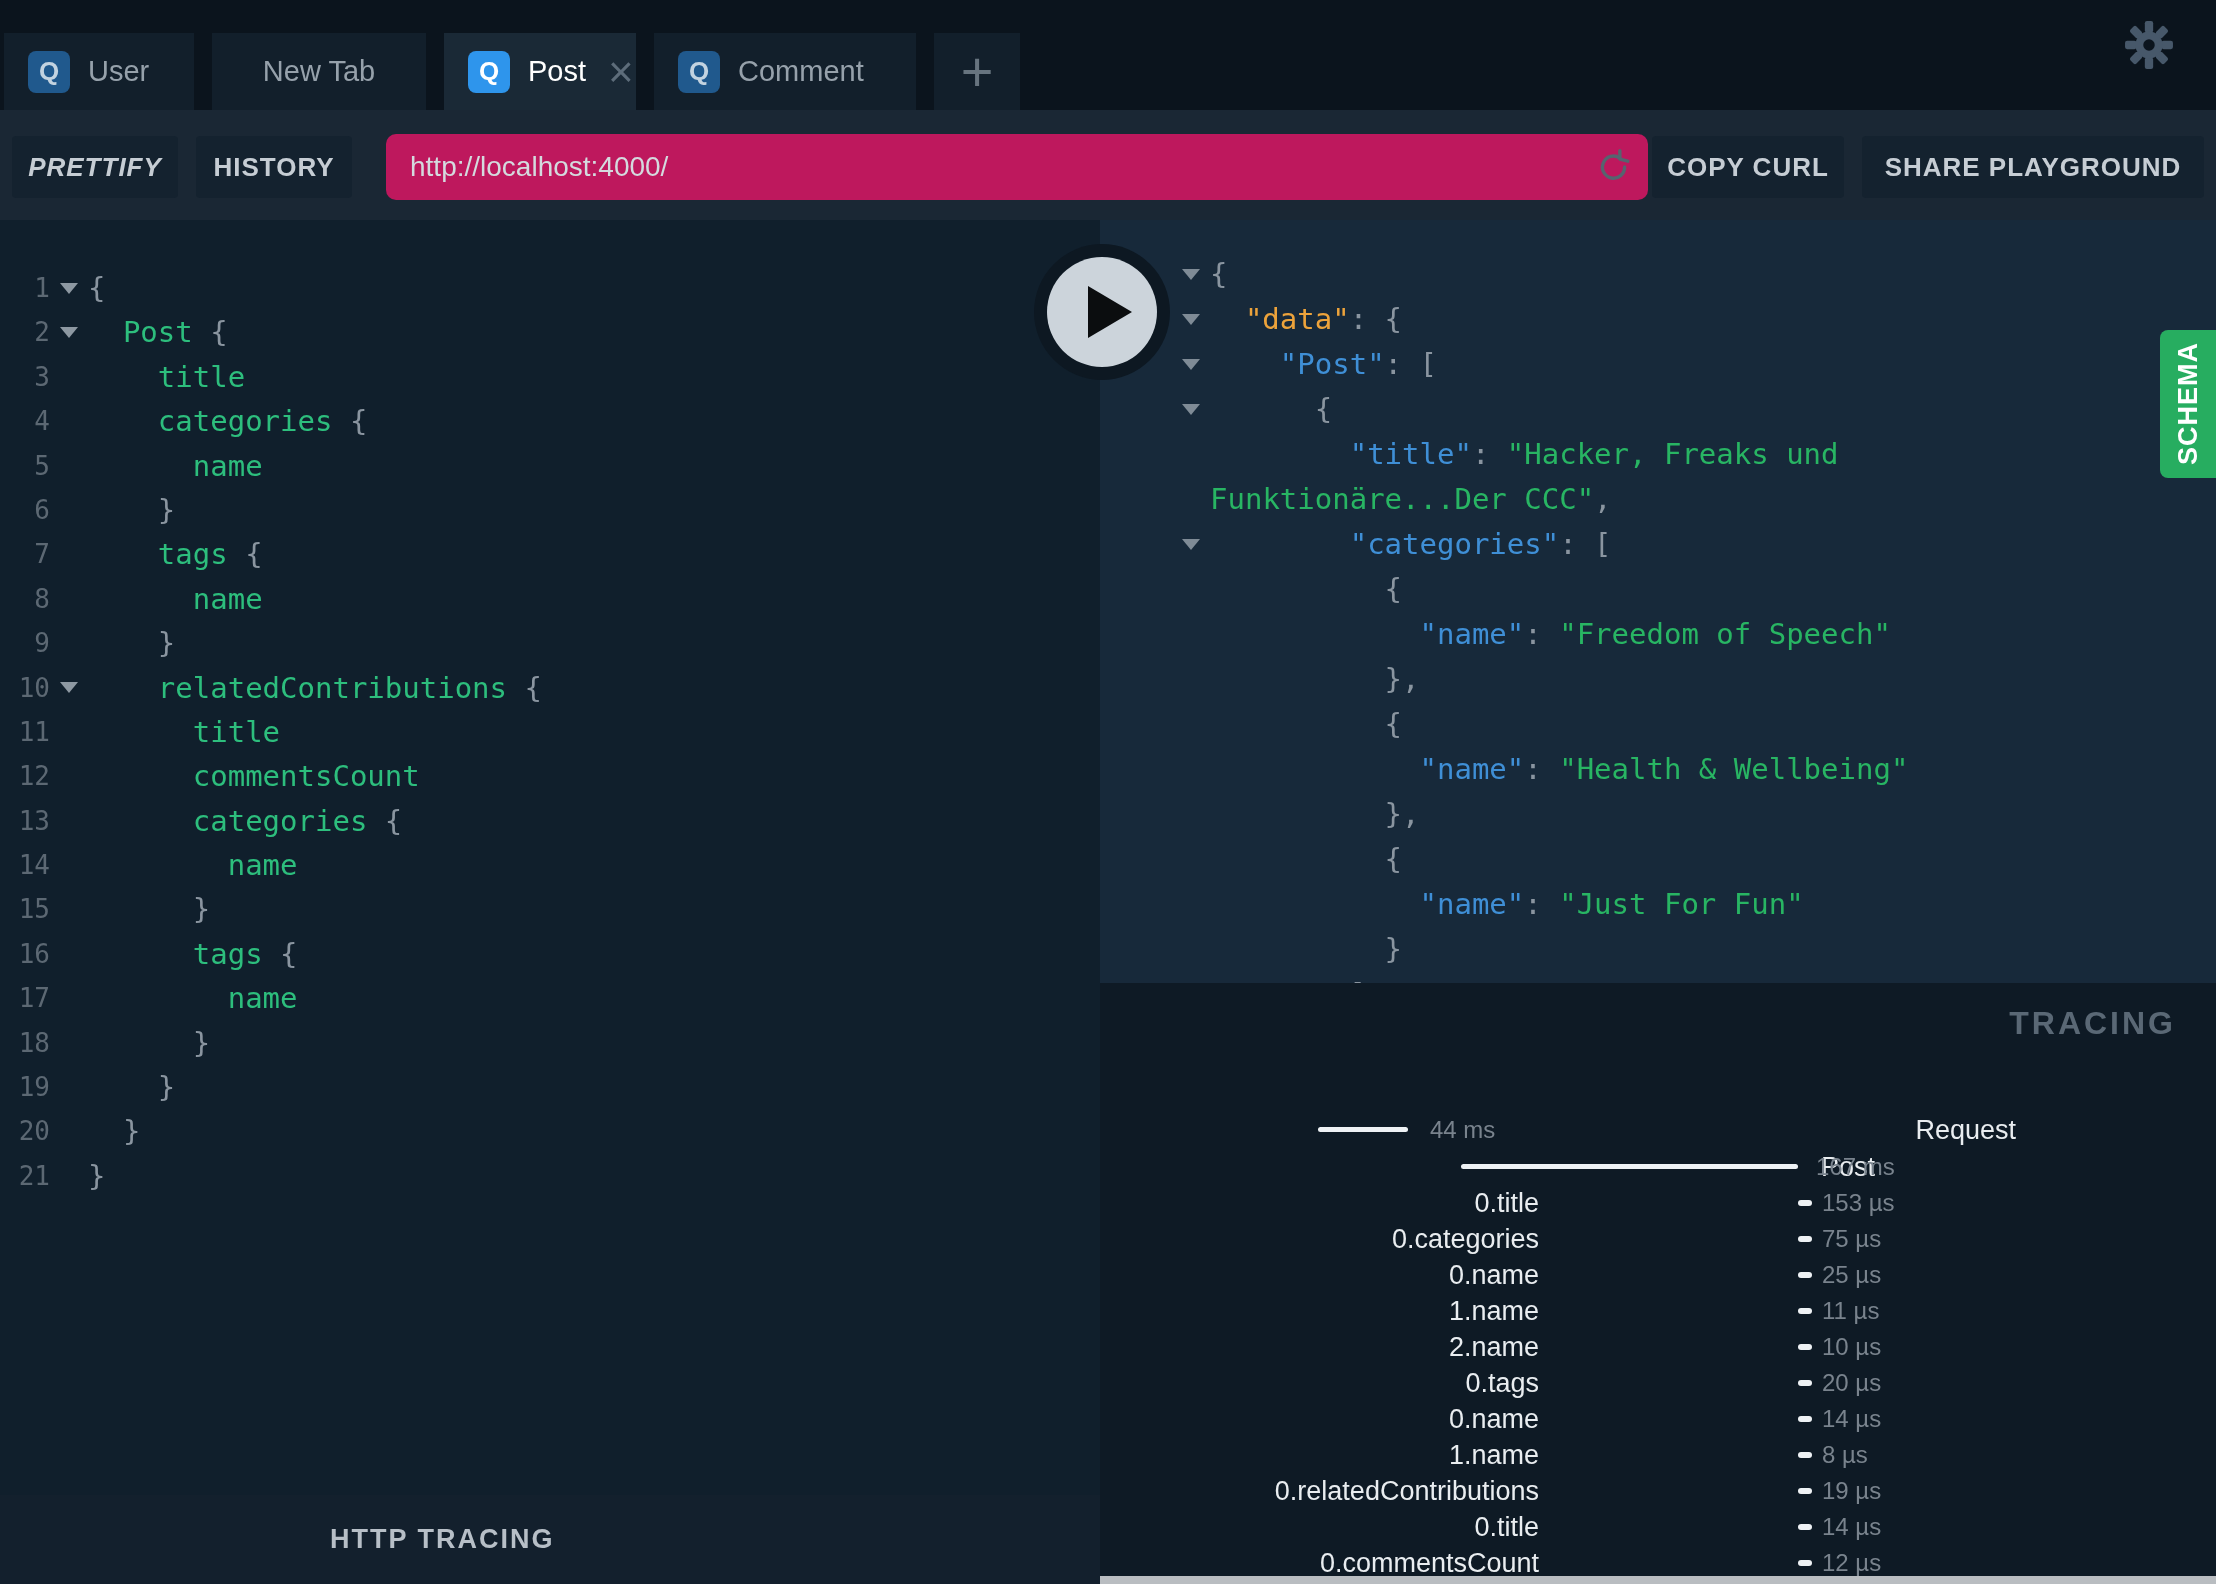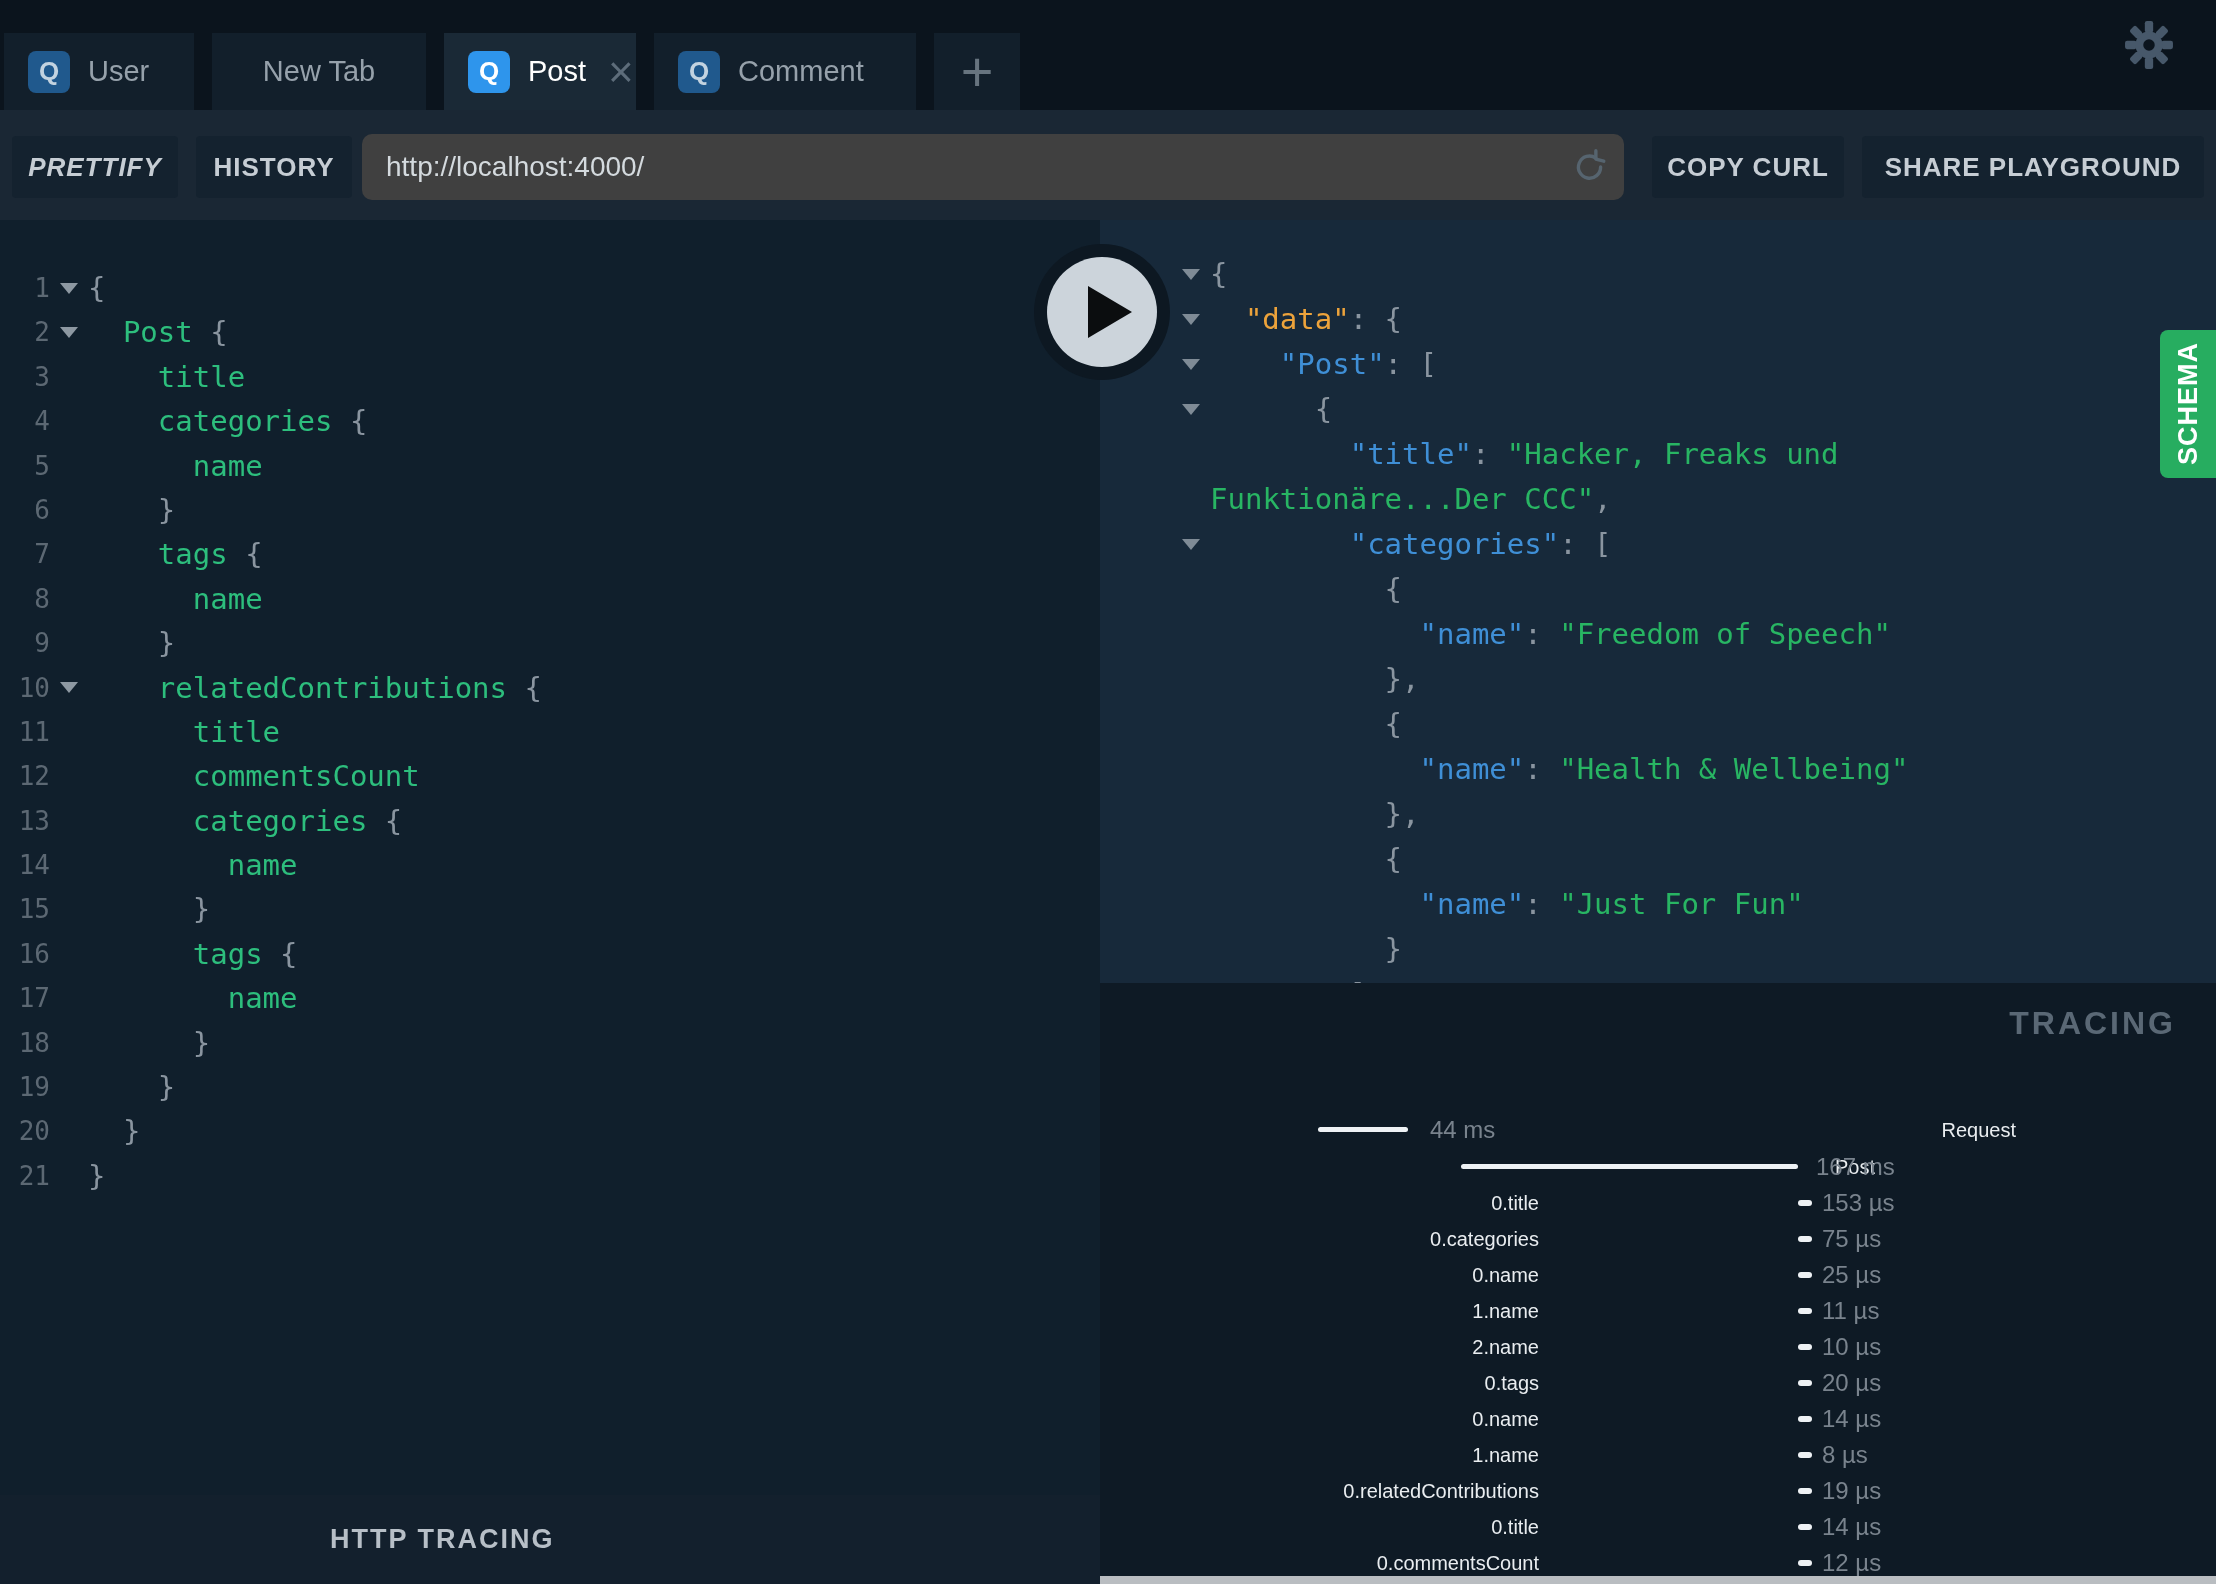--- a/index.html
+++ b/index.html
@@ -21,21 +21,21 @@
   .tab.plus{width:86px;padding:0;justify-content:center;color:#67747f;font-size:56px;font-weight:300;}
   #gear{position:absolute;right:42px;top:20px;width:50px;height:50px;cursor:pointer;}
 
   
   #toolbar{position:absolute;left:0;top:110px;width:2216px;height:110px;background:#1a2734;}
   .tb-btn{position:absolute;top:26px;height:62px;background:#14222f;color:#c6cdd4;
           font-size:26px;font-weight:600;letter-spacing:1px;display:flex;
           align-items:center;justify-content:center;border-radius:4px;cursor:pointer;}
   #btn-prettify{left:12px;width:166px;font-style:italic;}
   #btn-history{left:196px;width:156px;}
-  #url-box{position:absolute;left:362px;top:24px;width:1262px;height:66px;background:#404040;
+  #url-box{position:absolute;left:386px;top:24px;width:1262px;height:66px;background:#be185d;
            border-radius:10px;}
   #url-input{position:absolute;left:0;top:0;width:100%;height:100%;background:transparent;border:none;
              outline:none;color:#d4dade;font-size:28px;padding:0 70px 0 24px;
              font-family:"Liberation Sans",sans-serif;box-sizing:border-box;}
   #reload{position:absolute;right:16px;top:14px;width:38px;height:38px;cursor:pointer;}
   #btn-copycurl{left:1652px;width:192px;}
   #btn-share{left:1862px;width:342px;}
 
   
   #editor-pane{position:absolute;left:0;top:220px;width:1100px;height:1275px;background:#101f2c;
@@ -64,21 +64,21 @@
   .rs-row{display:flex;height:45px;line-height:45px;
           font-family:"DejaVu Sans Mono",monospace;font-size:29px;}
   .rs-arrow{width:38px;margin-left:72px;display:flex;justify-content:center;align-items:center;flex:0 0 auto;}
   .rs-arrow .tri{border-top-color:#7f8b96;}
   .rs-code{white-space:pre;padding-left:3px;}
 
   
   #tracing-title{position:absolute;right:40px;top:22px;color:#5a6875;font-size:32px;
                  font-weight:700;letter-spacing:3px;}
   .trace-row{position:absolute;left:0;width:1116px;height:36px;}
-  .trace-label{position:absolute;top:0;line-height:36px;color:#e9edf0;font-size:20px;white-space:nowrap;}
+  .trace-label{position:absolute;top:0;line-height:36px;color:#e9edf0;font-size:27px;white-space:nowrap;}
   .trace-value{position:absolute;top:0;line-height:36px;color:#79838d;font-size:24px;white-space:nowrap;}
   .trace-bar{position:absolute;background:#eef2f5;border-radius:3px;}
   #trace-scrollbar{position:absolute;left:0;bottom:0;width:1116px;height:8px;background:#b9bdc1;}
 
   
   #play{position:absolute;left:1034px;top:244px;width:136px;height:136px;border-radius:50%;
         background:#0d1822;cursor:pointer;}
   #play-inner{position:absolute;left:13px;top:13px;width:110px;height:110px;border-radius:50%;
               background:#ccd4db;}
   #play-tri{position:absolute;left:54px;top:42px;width:0;height:0;

